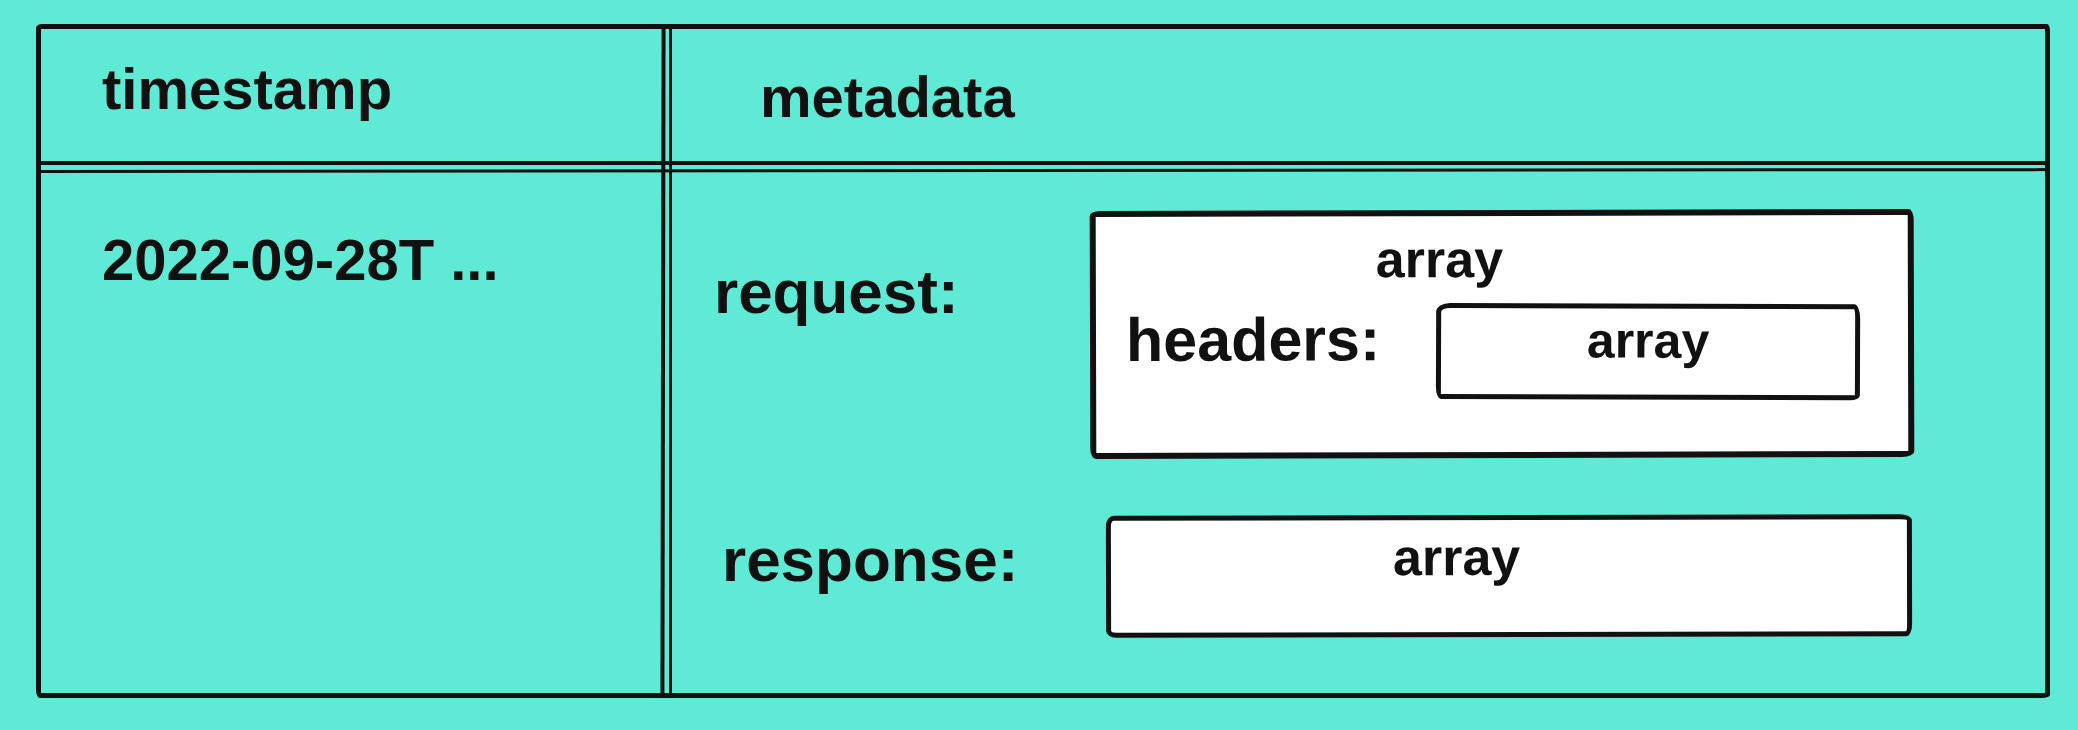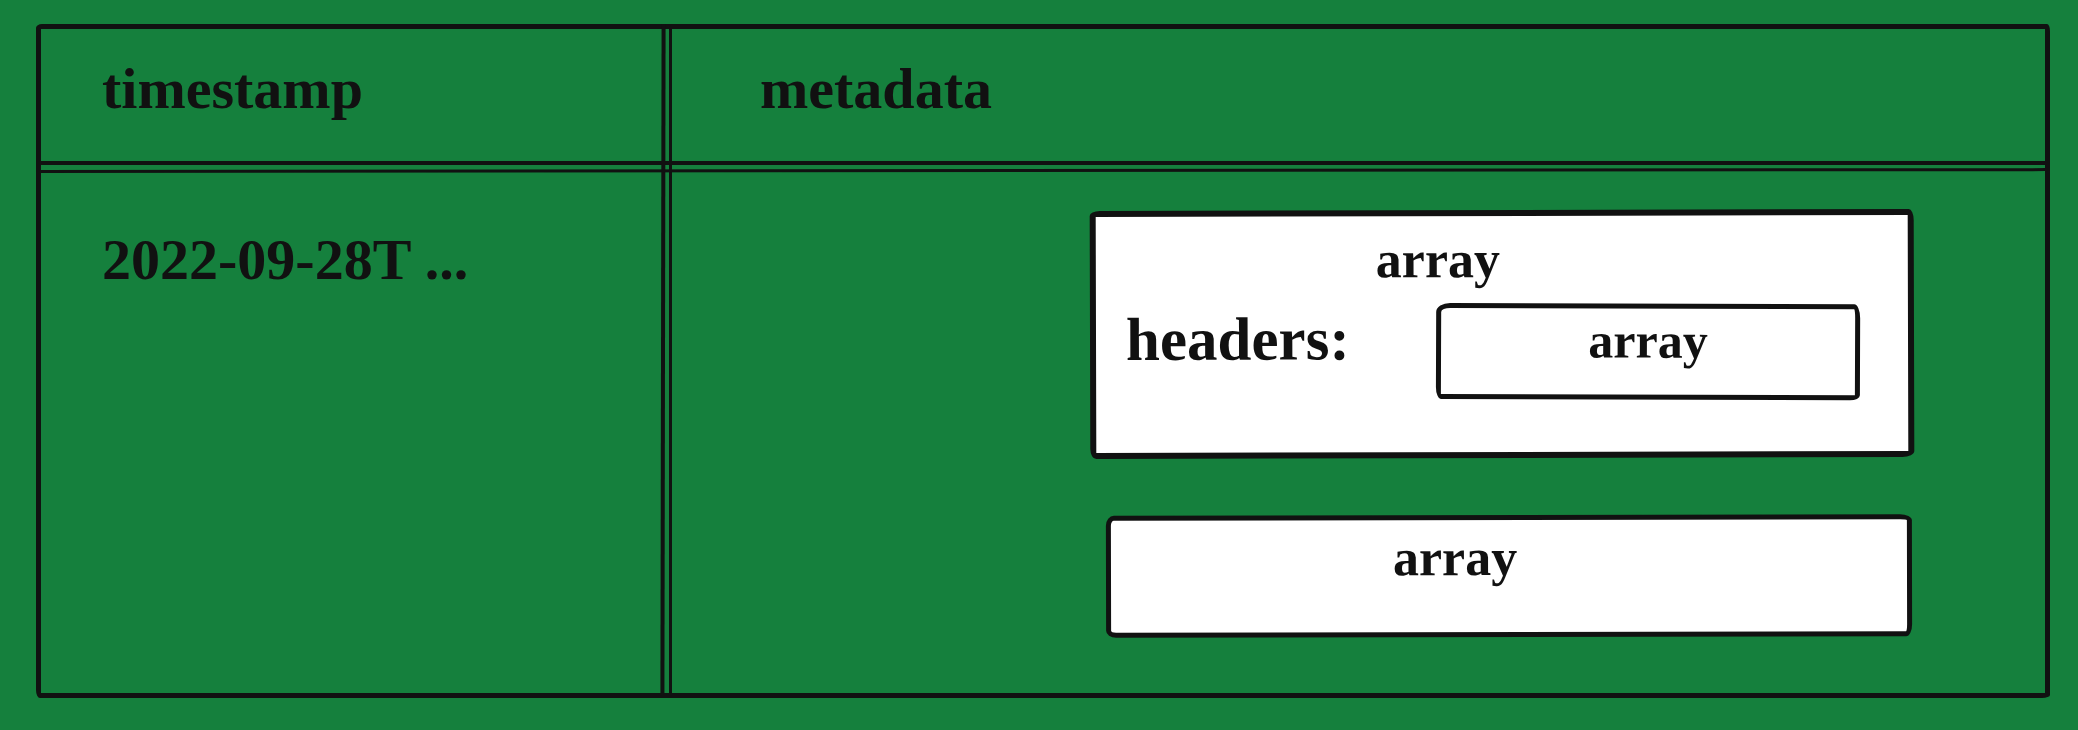--- a/index.html
+++ b/index.html
@@ -5,22 +5,22 @@
   html, body {
     margin: 0;
     padding: 0;
     background: #ffffff;
     overflow: hidden;
   }
   .canvas {
     position: relative;
     width: 2078px;
     height: 730px;
-    background: #15803d;
-    font-family: Liberation Serif, serif;
+    background: #5eead4;
+    font-family: Liberation Sans, sans-serif;
     color: #111111;
   }
   .txt {
     position: absolute;
     font-weight: 700;
     line-height: 1.15;
     white-space: pre;
     color: #111111;
   }
   .size-header { font-size: 58px; }
@@ -84,33 +84,35 @@
 
   <div class="frame"></div>
 
   <div class="line" style="left:661px; top:24px; width:4px; height:669px; transform:rotate(0.1deg);"></div>
   <div class="line" style="left:669px; top:24px; width:3px; height:669px;"></div>
 
   <div class="line" style="left:36px; top:161px; width:2009px; height:4px;"></div>
   <div class="line" style="left:36px; top:169px; width:2009px; height:3px; transform:rotate(-0.05deg);"></div>
 
   <div class="txt size-header" style="left:102px; top:56px;">timestamp</div>
-  <div class="txt size-header" style="left:760px; top:56px;text-align:center;">metadata</div>
+  <div class="txt size-header" style="left:760px; top:64px;text-align:center;">metadata</div>
 
   <div class="txt size-value" style="left:102px; top:227px;">2022-09-28T ...</div>
 
+  <div class="txt size-label" style="left:714px; top:256px;">request:</div>
 
   <div class="sketch-box request-box">
     <div class="txt size-array" style="left:280px; top:14px;">array</div>
 
     <div class="txt size-label-sm" style="left:30px; top:88px;">headers:</div>
 
     <div class="sketch-box headers-box">
       <div class="txt size-array-sm center-text" style="top:4px;">array</div>
     </div>
   </div>
 
+  <div class="txt size-label" style="left:722px; top:524px;">response:</div>
 
   <div class="sketch-box response-box">
     <div class="txt size-array" style="left:282px; top:8px;">array</div>
   </div>
 
 </div>
 
 </body></html>

